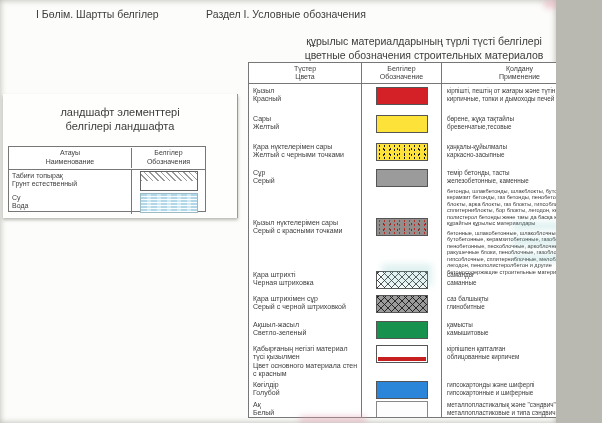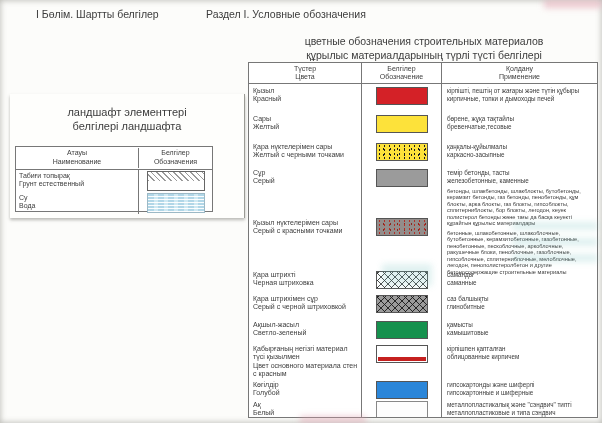--- a/index.html
+++ b/index.html
@@ -1,24 +1,24 @@
 <!DOCTYPE html>
 <html><head>
 <meta charset="utf-8">
 <style>
   html,body{margin:0;padding:0;background:#b9b9b2;}
-  .page{position:relative;width:602px;height:423px;background:#fcfcfa;overflow:hidden;
+  .page{position:relative;width:556px;height:423px;background:#fcfcfa;overflow:hidden;
         font-family:"Liberation Sans",sans-serif;color:#3c3c3c;
         box-shadow:inset 0 0 6px rgba(90,90,80,.45);}
   
   .hdr-kk{position:absolute;left:36px;top:8px;font-size:10.5px;}
   .hdr-ru{position:absolute;left:206px;top:8px;font-size:10.5px;}
 
   
-  .left-card{position:absolute;left:10px;top:94px;width:234px;height:124px;background:#fefefc;
+  .left-card{position:absolute;left:3px;top:94px;width:234px;height:124px;background:#fefefc;
              border-right:1px solid #9a9a94;box-shadow:0 2px 3px rgba(60,60,55,.35);}
   .lc-title{margin-top:11px;text-align:center;font-size:11px;line-height:1.3;}
   .ltable{position:absolute;left:5px;top:52px;width:198px;height:66px;border:1px solid #777;
           display:flex;flex-direction:column;font-size:7px;line-height:1.25;background:#fff;box-sizing:border-box;}
   .lhead{display:flex;border-bottom:1px solid #777;text-align:center;padding:1px 0;}
   .lc1{width:122px;box-sizing:border-box;padding:1px 3px;}
   .lc2{flex:1;border-left:1px solid #777;box-sizing:border-box;padding:1px 2px;}
   .lrow{display:flex;flex:1;}
   .lrow .lc1{text-align:left;padding:2px 3px;}
   .lrow .lc2{display:flex;align-items:center;justify-content:center;border-left:1px solid #777;}
@@ -122,22 +122,22 @@
           <div>Вода</div>
         </div>
         <div class="lc2">
           <span class="sym-water"></span>
         </div>
       </div>
     </div>
   </div>
 
   <div class="m-title">
+    <div>құрылыс материалдарының түрлі түсті белгілері</div>
     <div>цветные обозначения строительных материалов</div>
-    <div>құрылыс материалдарының түрлі түсті белгілері</div>
   </div>
 
   <div class="mtable">
     <div class="mhead">
       <div class="mh1">
         <div>Түстер</div>
         <div>Цвета</div>
       </div>
       <div class="mh2">
         <div>Белгілер</div>

